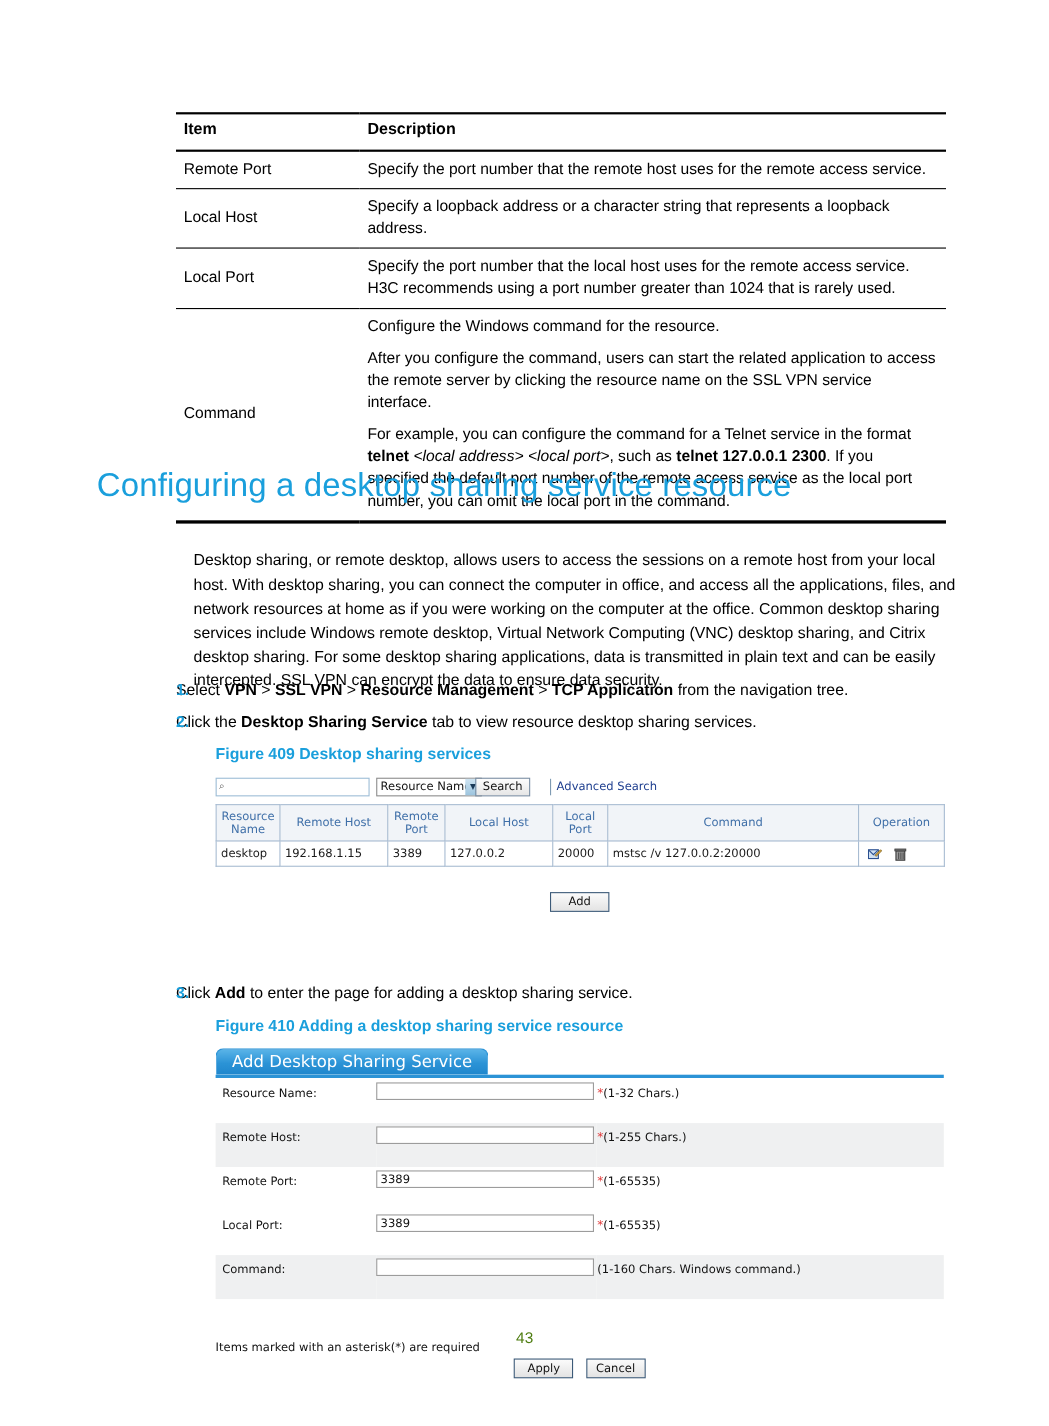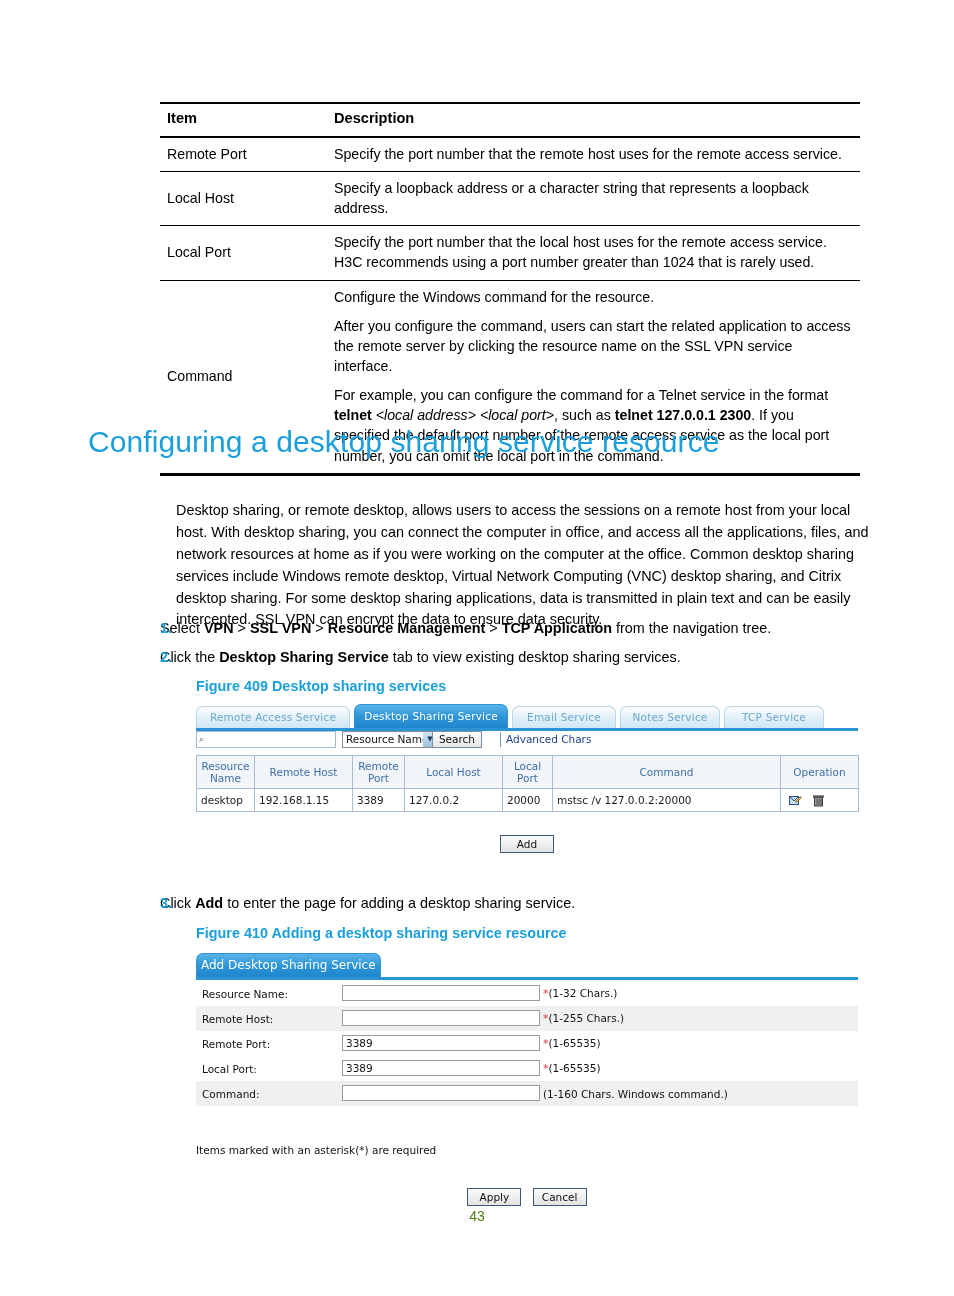--- a/index.html
+++ b/index.html
@@ -304,40 +304,40 @@
   .form-tabstrip {
     position: relative;
     height: 24px;
     width: 662px;
   }
   .form-tab {
     position: absolute;
     left: 0; top: 0;
     height: 24px;
     line-height: 23px;
-    padding: 0 4px;
+    padding: 0 14px;
     box-sizing: border-box;
     border-top-left-radius: 7px;
     border-top-right-radius: 7px;
     background: linear-gradient(to bottom, #5ab4e8 0%, #2b93d6 55%, #1f86cc 100%);
     border: 1px solid #2b93d6;
     border-bottom: none;
     color: #ffffff;
-    font-size: 12px;
+    font-size: 15px;
     white-space: nowrap;
   }
 
   .form-grid {
     width: 662px;
     border-collapse: collapse;
     font-size: 10.5px;
   }
   .form-grid tr td {
     height: 25px;
-    padding: 0 0 0 6px;
+    padding: 0 0 15px 6px;
     vertical-align: middle;
     border: none;
   }
   .form-grid tr.odd td { background: #ffffff; }
   .form-grid tr.even td { background: #eff0f1; }
   .form-grid td.lbl { width: 140px; color: #111; }
   .form-grid td.fld { width: 200px; padding-left: 0; }
   .form-grid td.hint { color: #111; padding-left: 1px; }
   .txtfield {
     width: 198px;
@@ -421,48 +421,40 @@
 
   <p class="body-para">Desktop sharing, or remote desktop, allows users to access the sessions on a remote host from your local host. With desktop sharing, you can connect the computer in office, and access all the applications, files, and network resources at home as if you were working on the computer at the office. Common desktop sharing services include Windows remote desktop, Virtual Network Computing (VNC) desktop sharing, and Citrix desktop sharing. For some desktop sharing applications, data is transmitted in plain text and can be easily intercepted. SSL VPN can encrypt the data to ensure data security.</p>
 
   <div class="step" style="top:618px;">
     <span class="num">1.</span>
     <span class="txt"><span>Select </span><b>VPN</b><span> &gt; </span><b>SSL VPN</b><span> &gt; </span><b>Resource Management</b><span> &gt; </span><b>TCP Application</b><span> from the navigation tree.</span></span>
   </div>
 
   <div class="step" style="top:647px;">
     <span class="num">2.</span>
-    <span class="txt"><span>Click the </span><b>Desktop Sharing Service</b><span> tab to view existing desktop sharing services.</span></span>
+    <span class="txt"><span>Click the </span><b>Desktop Sharing Service</b><span> tab to view resource desktop sharing services.</span></span>
   </div>
 
   <div class="fig-caption" style="top:678px;text-align:right;">Figure 409 Desktop sharing services</div>
 
   <div class="ui-panel" style="left:196px; top:704px; width:662px;">
 
-    <div class="tabstrip">
-      <div class="tab" style="left:0px;   width:154px;">Remote Access Service</div>
-      <div class="tab active" style="left:158px; width:154px;">Desktop Sharing Service</div>
-      <div class="tab" style="left:316px; width:104px;">Email Service</div>
-      <div class="tab" style="left:424px; width:100px;">Notes Service</div>
-      <div class="tab" style="left:528px; width:100px;">TCP Service</div>
-      <div class="tab-underline"></div>
-    </div>
 
     <div class="searchbar">
       <div class="search-input">
         <span class="mag">⌕</span>
         <span style="position:absolute;left:15px;top:1px;font-size:10.5px;"></span>
       </div>
       <div class="sel-box">
         <span>Resource Name</span>
         <span class="arrowbtn">▼</span>
       </div>
       <div class="btn3d search-btn">Search</div>
       <div class="sep-bar"></div>
-      <div class="adv-search">Advanced Chars</div>
+      <div class="adv-search">Advanced Search</div>
     </div>
 
     <table class="data-table" style="margin-top:2px;">
       <colgroup>
         <col style="width:58px">
           <col style="width:98px">
           <col style="width:52px">
         <col style="width:98px">
           <col style="width:50px">
           <col style="width:228px">
@@ -563,21 +555,21 @@
           <td class="fld">
             <span class="txtfield"></span>
           </td>
           <td class="hint"><span>(1-160 Chars. Windows command.)</span></td>
         </tr>
       </tbody>
     </table>
 
     <div class="note-line">Items marked with an asterisk(*) are required</div>
 
-    <div class="btnrow" style="margin-top:32px;">
+    <div class="btnrow" style="margin-top:4px;">
       <span class="wide-btn">Apply</span>
       <span class="wide-btn">Cancel</span>
     </div>
   </div>
 
   <div class="page-number">43</div>
 
 </div>
 
 </body></html>

